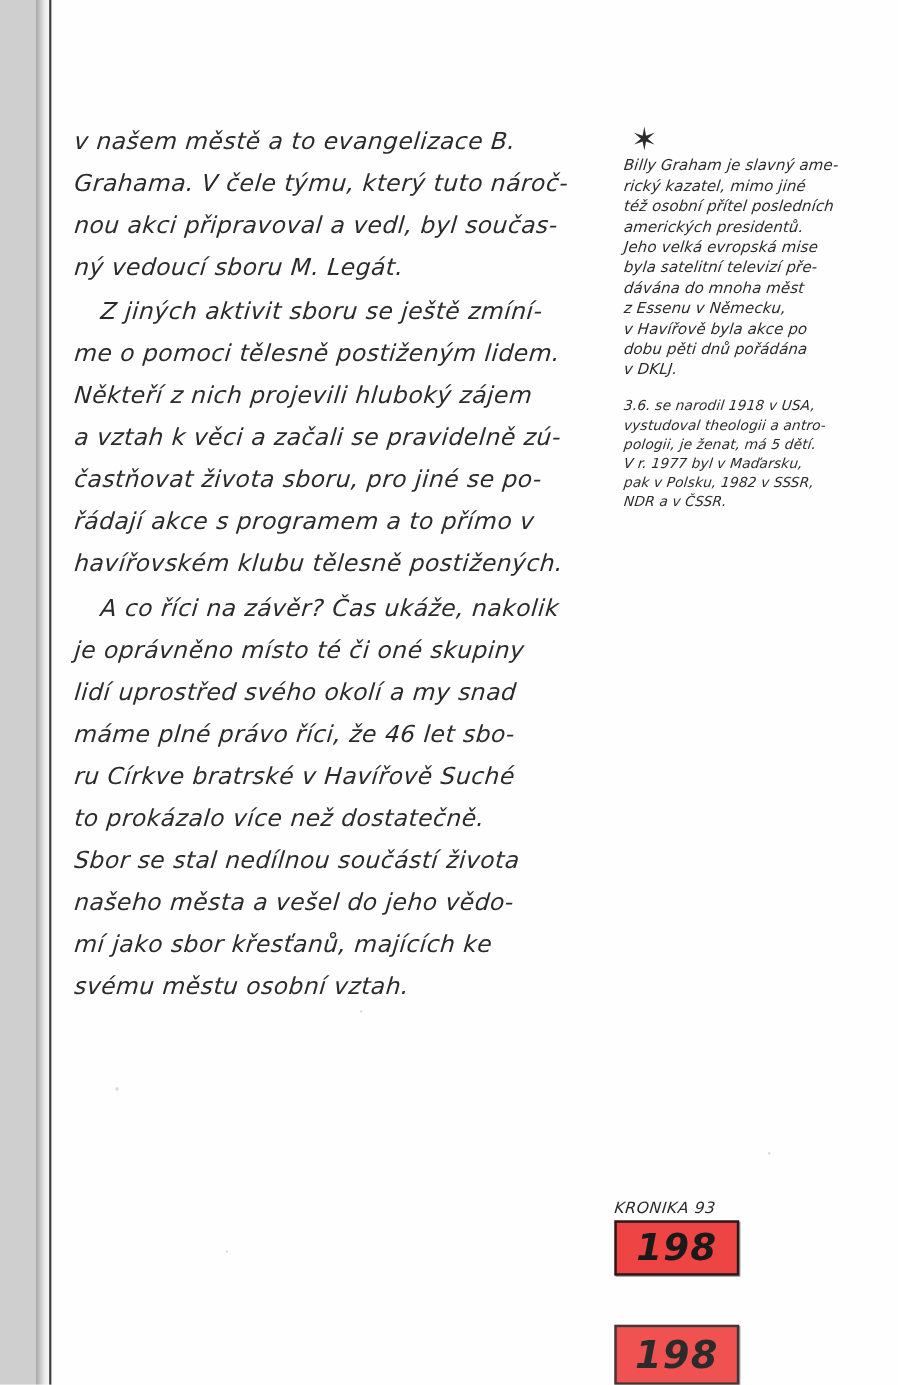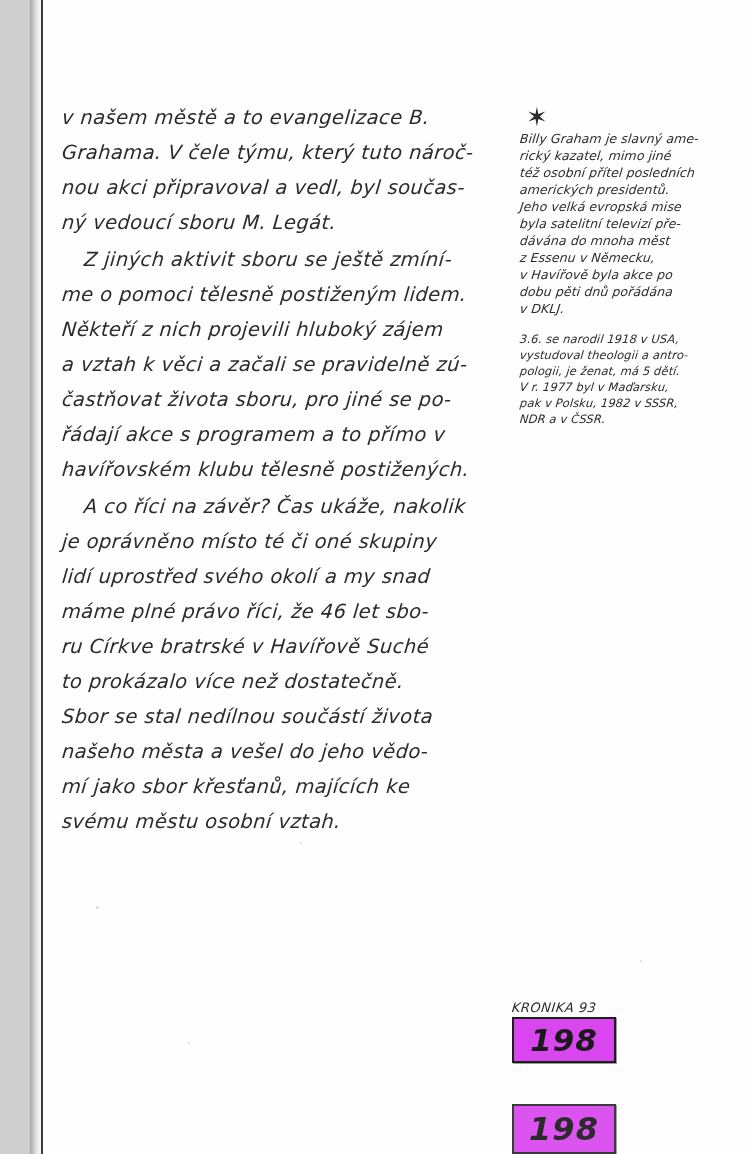--- a/index.html
+++ b/index.html
@@ -129,21 +129,21 @@
     display: block;
     margin-bottom: 2px;
   }
   .stamp-box {
     border: 2px solid #1e1e1e;
     width: 100px;
     height: 42px;
     display: flex;
     align-items: center;
     justify-content: center;
-    background: #d946ef;
+    background: #ef4444;
     box-shadow: 1px 1px 0 #9a9a9a;
   }
   .stamp-num {
     font-family: "DejaVu Sans", sans-serif;
     font-size: 31px;
     font-weight: 700;
     color: #1a1a1a;
     letter-spacing: 1px;
   }
   .stamp-ghost {

